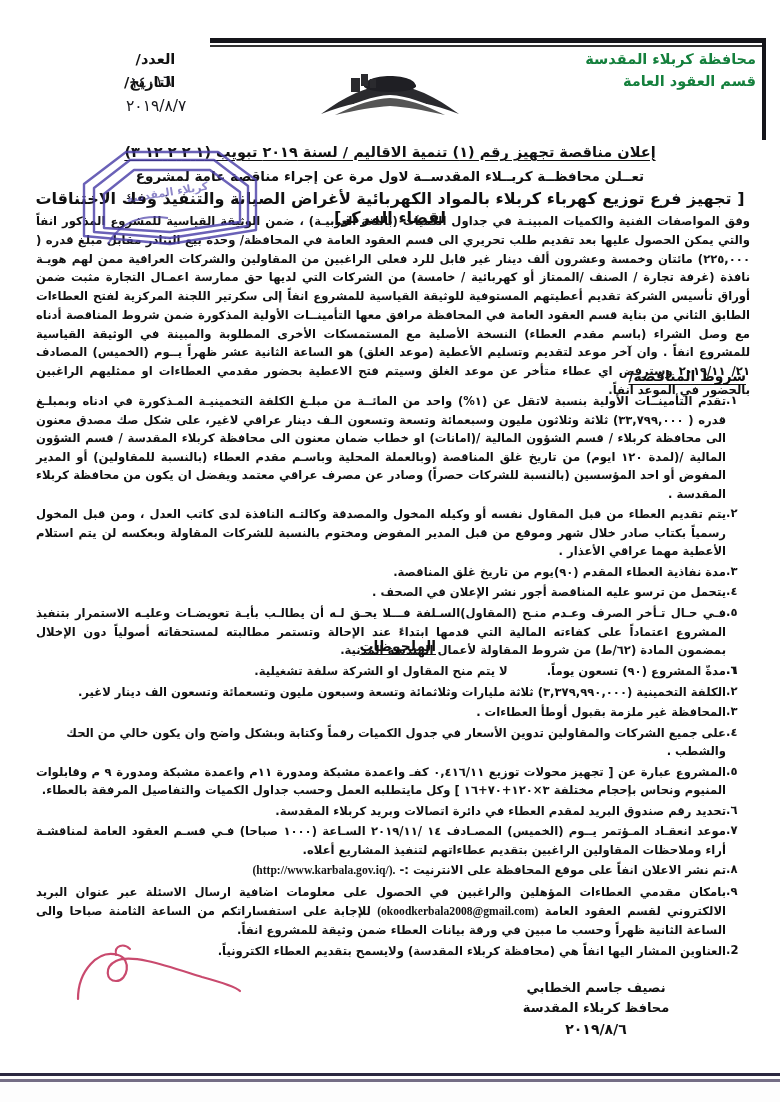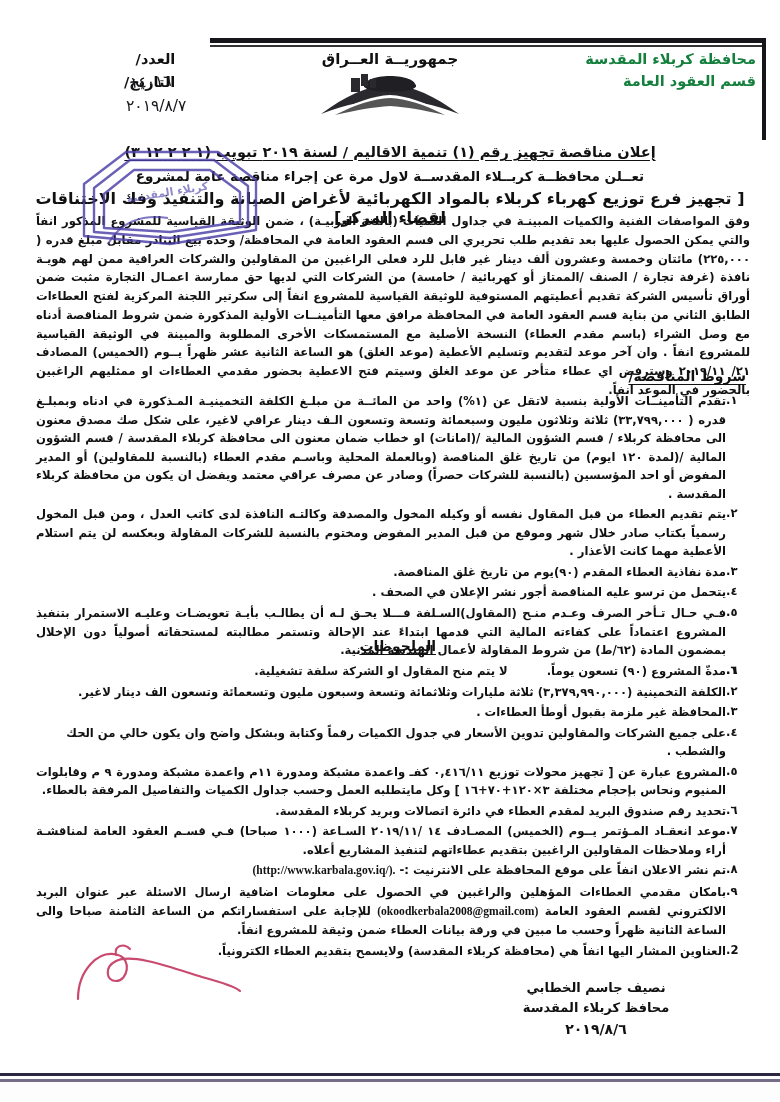--- a/index.html
+++ b/index.html
@@ -89,23 +89,20 @@
 
     <div class="hdr-rule"></div>
     <div class="hdr-rule2"></div>
     <div class="hdr-box-r"></div>
 
     <div class="hdr-right">
       <div>محافظة كربلاء المقدسة</div>
       <div>قسم العقود العامة</div>
     </div>
 
-    <div class="hdr-center">
-      <div class="rep">جمهوريــة العــراق</div>
-    </div>
 
     <svg class="emblem" viewBox="0 0 150 44">
       <path d="M6 40 C30 22 52 12 75 10 C98 12 120 22 144 40 C118 30 96 26 75 25 C54 26 32 30 6 40 Z" fill="#2a2a2e"></path>
       <path d="M18 40 C40 28 58 22 75 21 C92 22 110 28 132 40 C110 33 92 30 75 29 C58 30 40 33 18 40 Z" fill="#ffffff"></path>
       <path d="M20 41 C42 30 58 25 75 24 C92 25 108 30 130 41 C108 36 92 33 75 32 C58 33 42 36 20 41 Z" fill="#555"></path>
       <ellipse cx="75" cy="12" rx="26" ry="6" fill="#1f1f24"></ellipse>
       <path d="M49 13 C49 6 60 2 75 2 C90 2 101 6 101 13 Z" fill="#1f1f24"></path>
       <rect x="36" y="4" width="9" height="14" fill="#2a2a2e"></rect>
       <rect x="46" y="0" width="7" height="12" fill="#2a2a2e"></rect>
       <rect x="55" y="5" width="6" height="9" fill="#2a2a2e"></rect>
@@ -129,21 +126,21 @@
     <div class="sec-head sec-cond">
       <span>شروط المناقصة/</span>
     </div>
     <div class="olist cond-list">
       <div class="li">
         <div class="num">١.</div>
         <div class="txt">تقدم التأمينــات الأولية بنسبة لاتقل عن (١%) واحد من المائــة  من مبلـغ الكلفة التخمينيـة المـذكورة في ادناه وبمبلـغ قدره ( ٣٣,٧٩٩,٠٠٠) ثلاثة وثلاثون مليون وسبعمائة وتسعة وتسعون الـف دينار عراقي لاغير، على شكل صك مصدق معنون الى محافظة كربلاء / قسم الشؤون المالية /(امانات)  او خطاب ضمان معنون الى محافظة كربلاء المقدسة / قسم الشؤون المالية /(لمدة ١٢٠ ايوم) من تاريخ غلق المناقصة (وبالعملة المحلية وباسـم مقدم العطاء (بالنسبة للمقاولين) أو المدير المفوض أو احد المؤسسين (بالنسبة للشركات حصراً)  وصادر عن مصرف عراقي معتمد ويفضل ان يكون من محافظة كربلاء المقدسة .</div>
       </div>
       <div class="li">
         <div class="num">٢.</div>
-        <div class="txt">يتم تقديم العطاء من قبل المقاول نفسه أو وكيله المخول والمصدقة وكالتـه النافذة  لدى كاتب  العدل ، ومن قبل المخول رسمياً بكتاب صادر خلال شهر وموقع من قبل المدير المفوض ومختوم بالنسبة للشركات المقاولة وبعكسه  لن يتم استلام الأعطية مهما كانت الأعذار .</div>
+        <div class="txt">يتم تقديم العطاء من قبل المقاول نفسه أو وكيله المخول والمصدقة وكالتـه النافذة  لدى كاتب  العدل ، ومن قبل المخول رسمياً بكتاب صادر خلال شهر وموقع من قبل المدير المفوض ومختوم بالنسبة للشركات المقاولة وبعكسه  لن يتم استلام الأعطية مهما عراقي الأعذار .</div>
       </div>
       <div class="li">
         <div class="num">٣.</div>
         <div class="txt rt">مدة نفاذية العطاء المقدم (٩٠)يوم من تاريخ غلق المناقصة.</div>
       </div>
       <div class="li">
         <div class="num">٤.</div>
         <div class="txt rt">يتحمل من ترسو عليه المناقصة أجور نشر الإعلان في الصحف .</div>
       </div>
       <div class="li">

